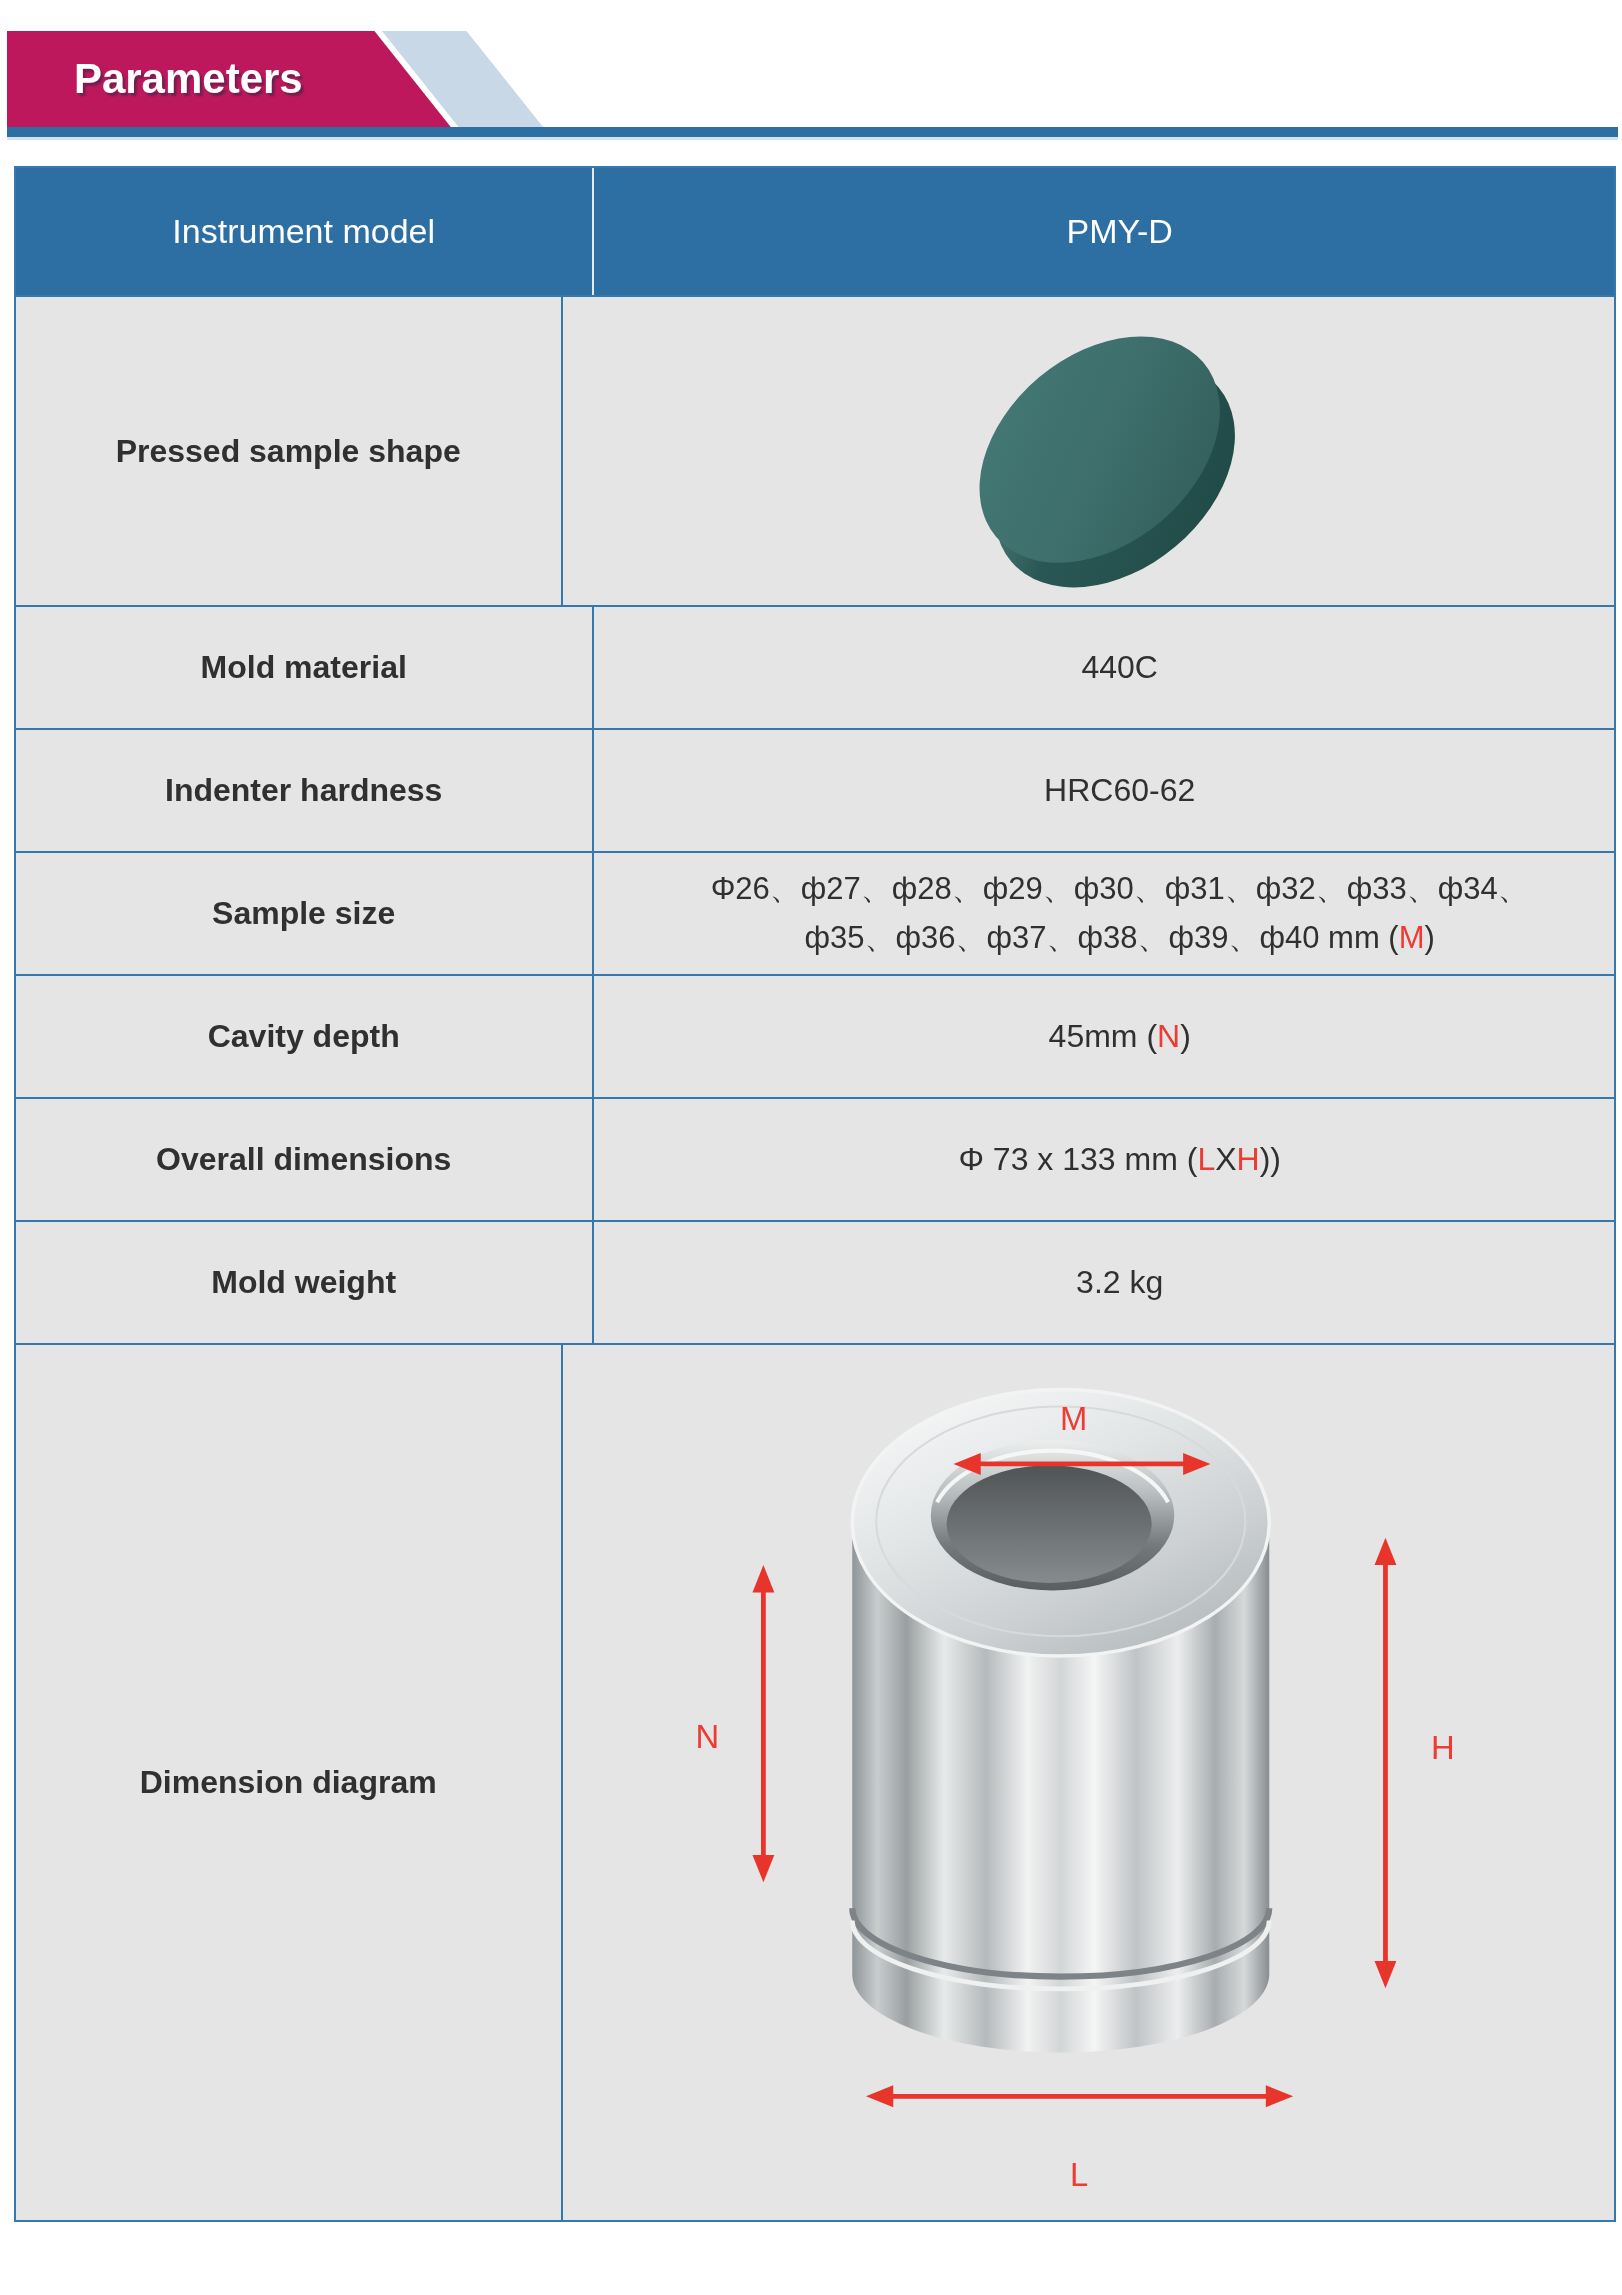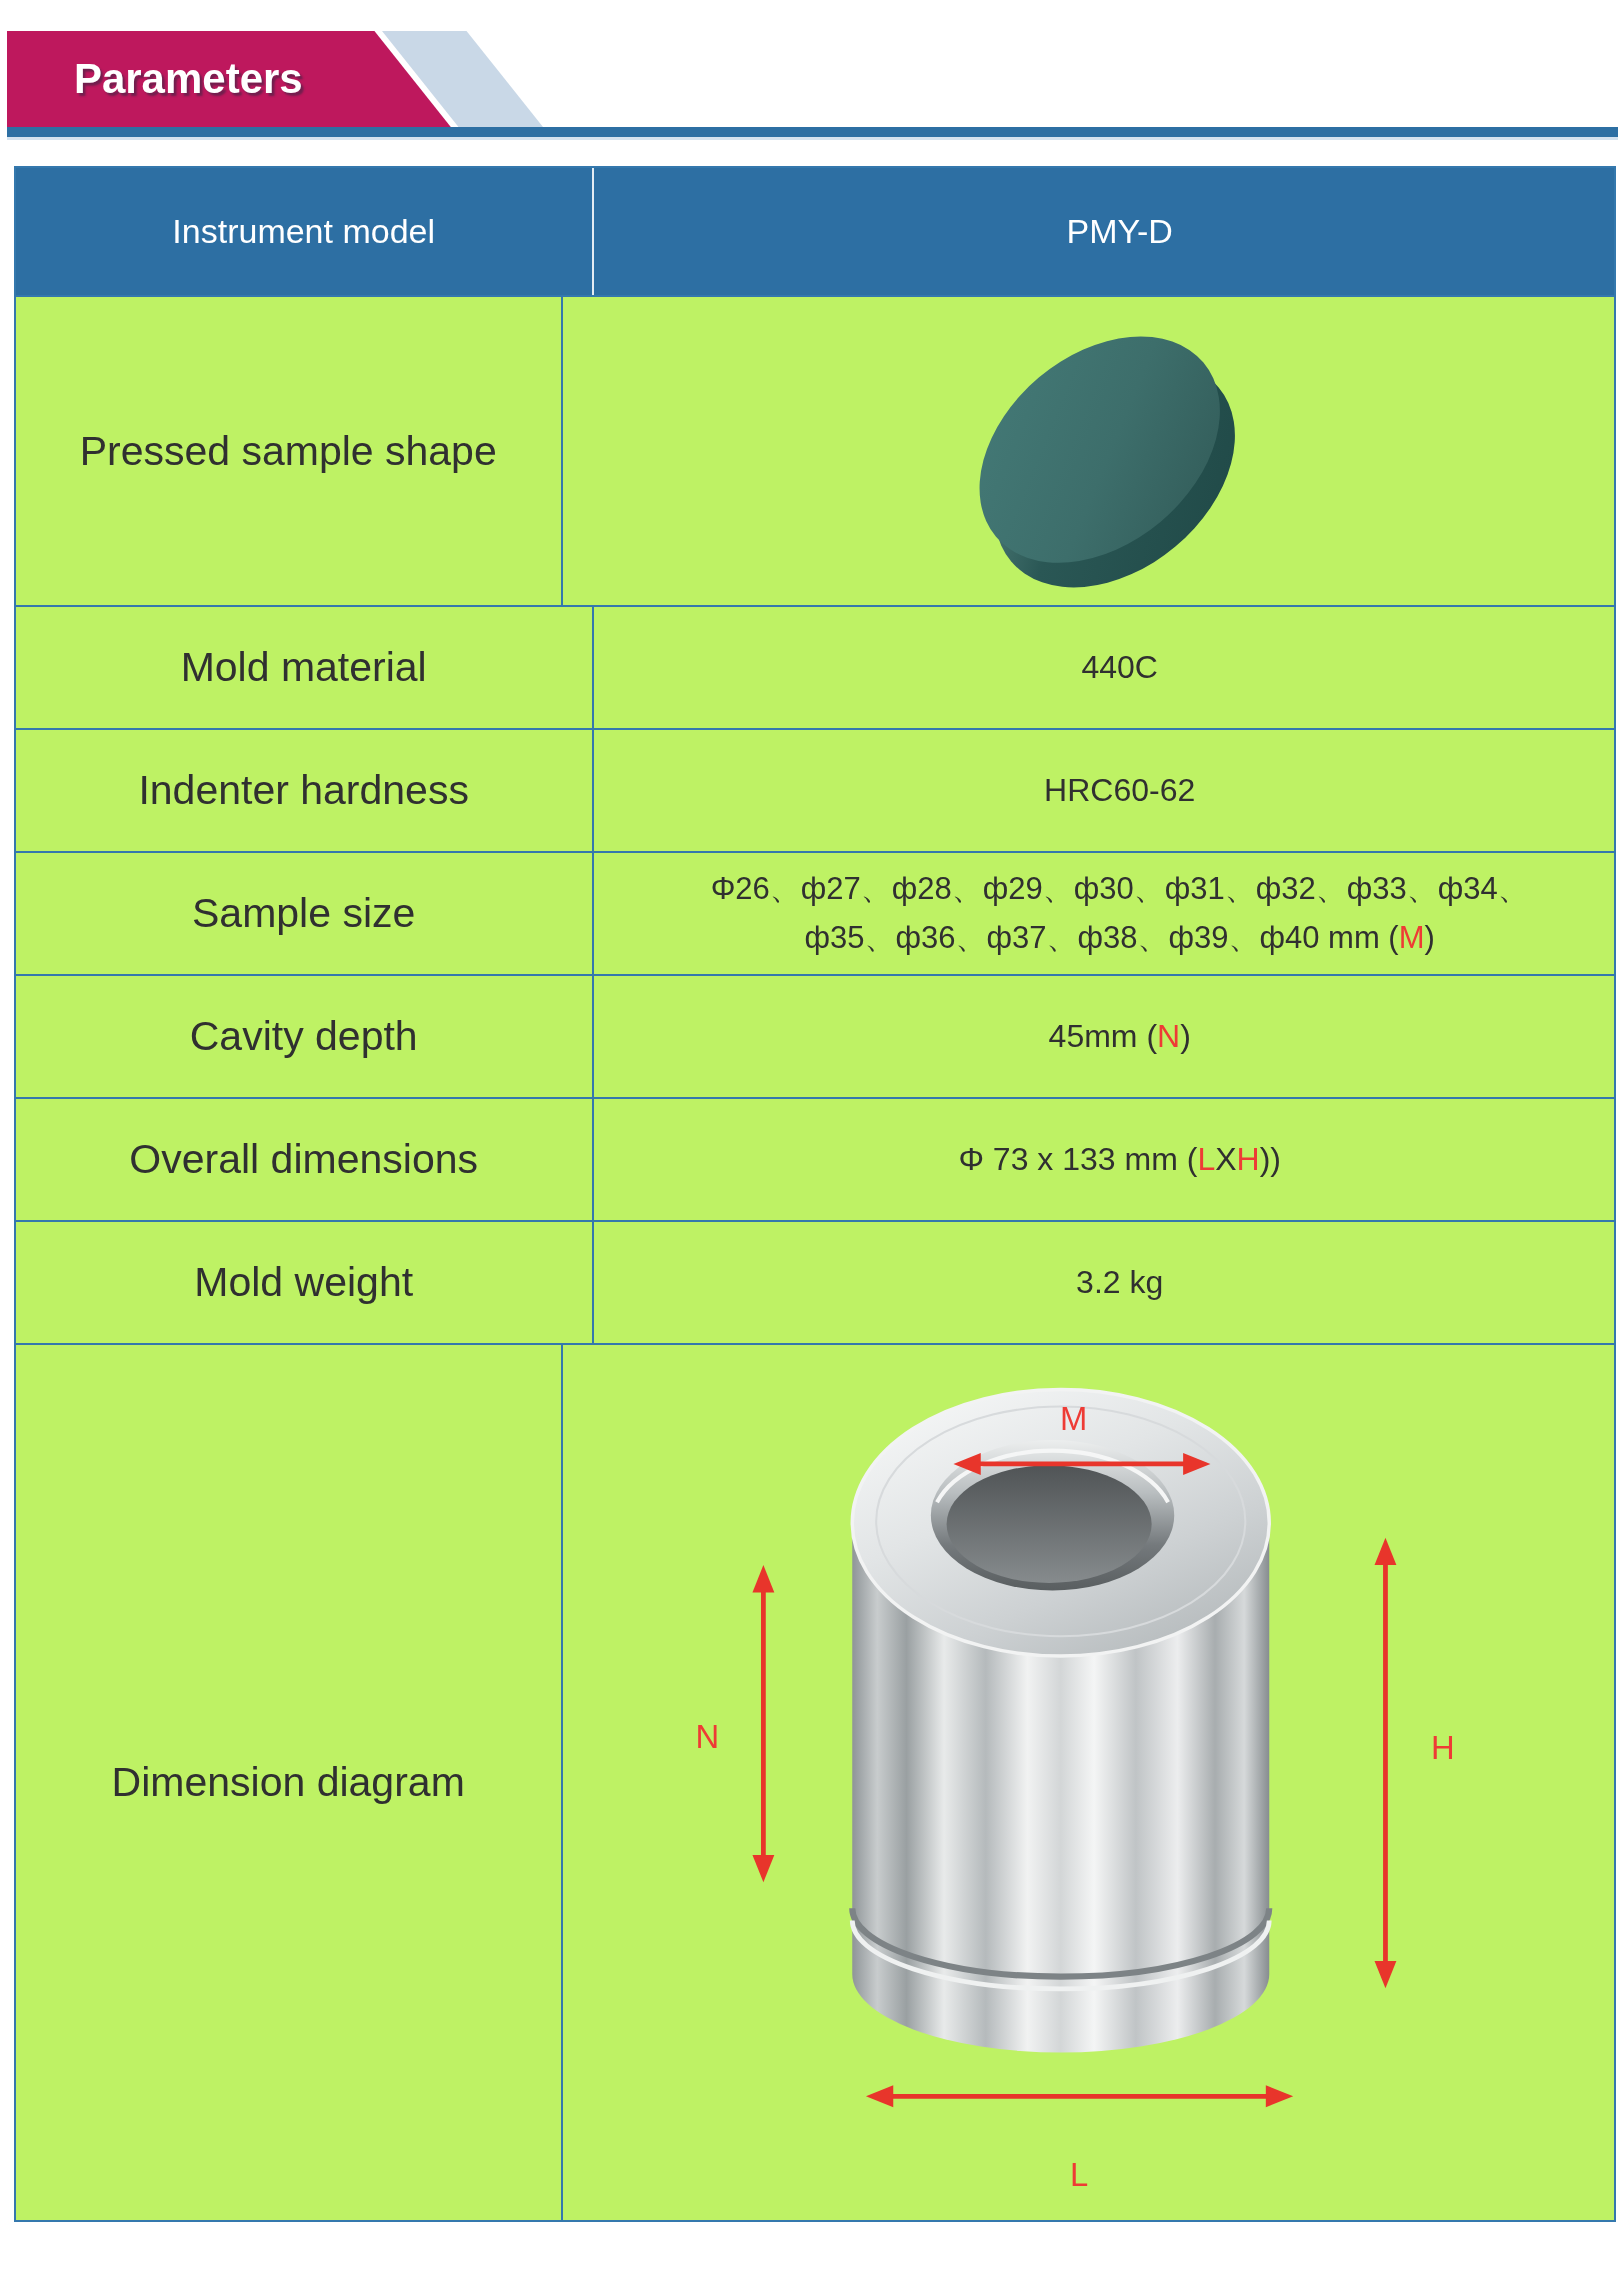--- a/index.html
+++ b/index.html
@@ -30,28 +30,28 @@
     letter-spacing:0.7px;
     text-shadow:4.1px 4.1px 1.4px #bcc3ca;
   }
   .header-rule{
     position:absolute;left:6.8px;top:127px;width:1611px;height:9.6px;
     background:#2d6fa3;border-bottom:3.4px solid #d4e2ef;
   }
   
   .spec-table{
     position:absolute;left:13.7px;top:166px;width:1602px;
-    border:2.7px solid #3478ad;box-sizing:border-box;background:#bef264;
+    border:2.7px solid #3478ad;box-sizing:border-box;background:#e5e5e5;
   }
   .row{display:flex;border-top:2.7px solid #3478ad;}
   .row:first-child{border-top:none;}
   .cell-l{
     width:578px;box-sizing:border-box;border-right:2.7px solid #3478ad;
     display:flex;align-items:center;justify-content:center;
-    font-size:41px;font-weight:400;color:#303030;text-align:center;
+    font-size:32px;font-weight:700;color:#303030;text-align:center;
   }
   .cell-r{
     flex:1;display:flex;align-items:center;justify-content:center;
     font-size:32px;font-weight:300;color:#303030;text-align:center;
     position:relative;
     margin-left:32px;
   }
   .row-header{height:127px;background:#2d6fa3;}
   .row-header .cell-l{border-right:2.1px solid #e4ecf3;color:#ffffff;font-size:34px;font-weight:400;}
   .row-header .cell-r{color:#ffffff;font-size:34px;font-weight:400;}

